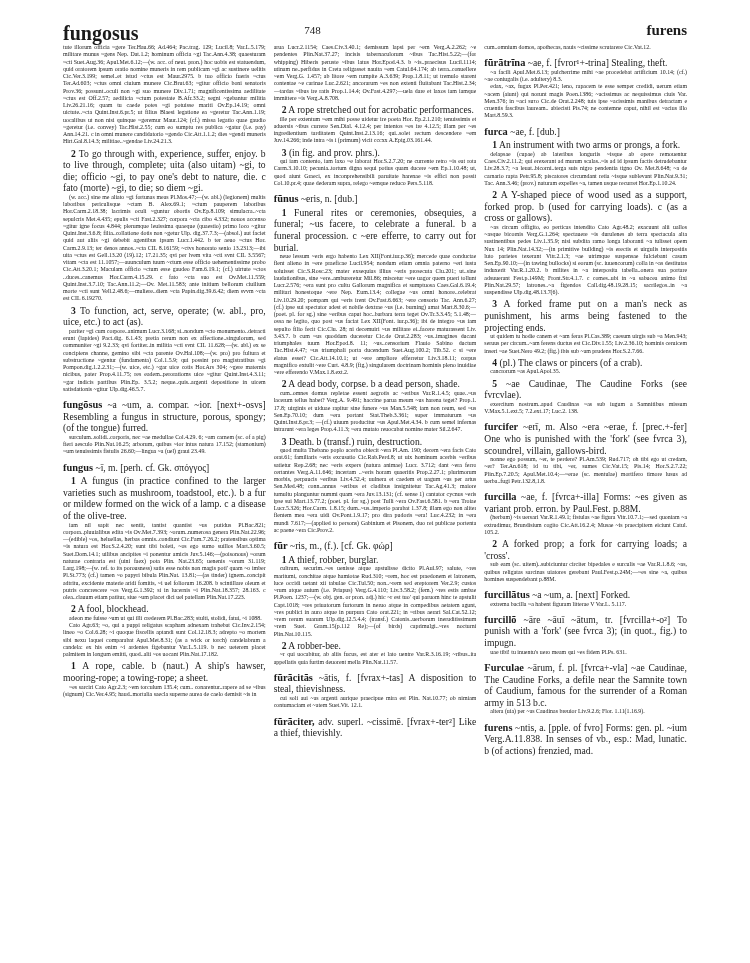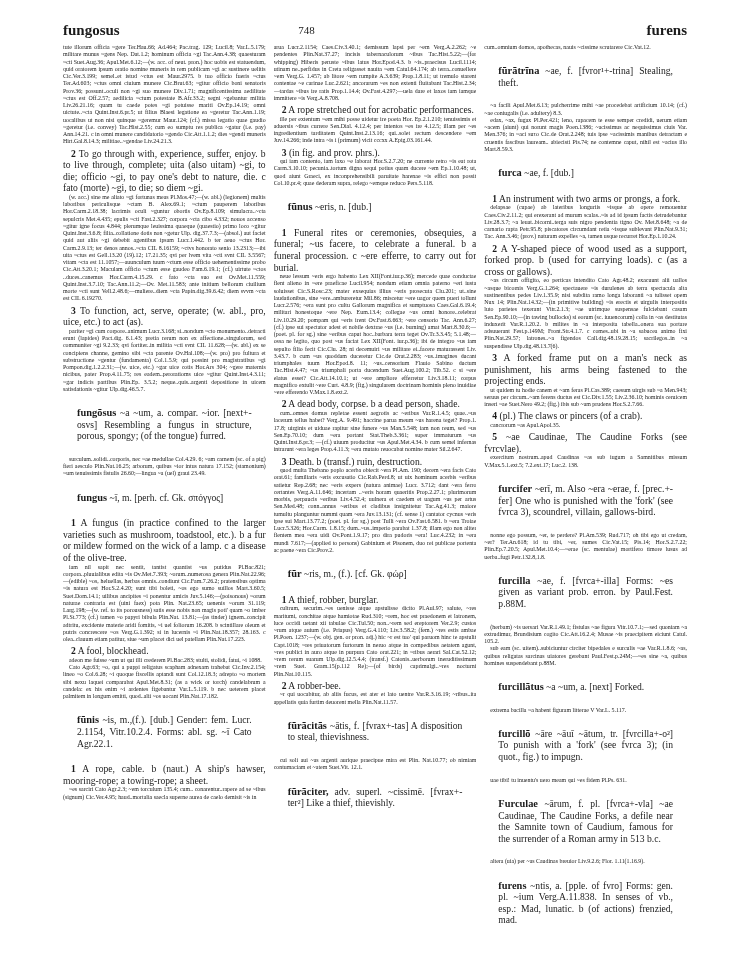--- a/index.html
+++ b/index.html
@@ -1,27 +1,27 @@
 <!DOCTYPE html>
 <html><head>
 <meta charset="utf-8">
 <style>
   html, body { margin: 0; padding: 0; background: #ffffff; }
   body { width: 750px; height: 963px; overflow: hidden; position: relative; color: #1a1a1a;
          font-family: "Liberation Serif", "DejaVu Serif", serif; }
   .running-head { position: absolute; top: 22px; left: 0; width: 750px; height: 24px; }
-  .rh-left { position: absolute; left: 63px; top: 0; font-weight: bold; font-size: 15px; }
-  .rh-center { position: absolute; left: 8px; width: 597px; text-align: center; top: 2px; font-size: 11px; }
+  .rh-left { position: absolute; left: 63px; top: 0; font-weight: bold; font-size: 20px; }
+  .rh-center { position: absolute; left: 14px; width: 597px; text-align: center; top: 2px; font-size: 11px; }
   .rh-right { position: absolute; right: 63px; top: 0; font-weight: bold; font-size: 15px; }
   .columns { position: absolute; top: 44px; left: 63px; width: 624px; display: flex; gap: 8px; }
   .col { width: 203px; overflow: hidden; }
   .cit { font-size: 5.9px; line-height: 7.25px; text-align: justify; margin: 0; }
   .cit-indent { text-indent: 6px; }
   .entry { margin-top: 6px; }
-  .hw-line { font-size: 9.6px; line-height: 11.6px; text-align: justify; margin: 14px; }
+  .hw-line { font-size: 9.6px; line-height: 11.6px; text-align: justify; margin: 0; }
   .hw { font-weight: bold; font-size: 10.4px; }
   .sense { font-size: 9.6px; line-height: 11.6px; text-align: justify; margin: 2px 0 0 0; text-indent: 8px; }
   .num { font-weight: bold; }
 </style>
 </head>
 <body>
 
 <div class="running-head">
   <span class="rh-left">fungosus</span>
   <span class="rh-center">748</span>
@@ -40,23 +40,20 @@
       </div>
       <p class="cit cit-indent">surculum..solidi..corporis, nec ~ae medullae Col.4.29. 6; ~am carnem (sc. of a pig) fieri aesculo Plin.Nat.16.25; arborum, quibus ~ior intus natura 17.152; (stamonium) ~um tenuissimis fistulis 26.60;—lingua ~a (uel) graui 23.49.</p>
       <div class="entry">
         <p class="hw-line"><span class="hw">fungus</span> <span>~ī, m. [perh. cf. Gk. σπόγγος]</span></p>
       </div>
       <p class="sense"><span class="num">1</span> <span>A fungus (in practice confined to the larger varieties such as mushroom, toadstool, etc.). b a fur or mildew formed on the wick of a lamp. c a disease of the olive-tree.</span></p>
       <p class="cit cit-indent">iam nil sapit nec sentit, tantist quantist ~us putidus Pl.Bac.821; corpora..pluuialibus edita ~is Ov.Met.7.393; ~orum..numerosa genera Plin.Nat.22.96;—(edible) ~os, heluellas, herbas omnis..condiunt Cic.Fam.7.26.2; pratensibus optima ~is natura est Hor.S.2.4.20; sunt tibi boleti, ~os ego sumo suillos Mart.3.60.5; Suet.Dom.14.1; uilibus ancipites ~i ponentur amicis Juv.5.146;—(poisonous) ~orum naturae contraria est (uini faex) pota Plin. Nat.23.65; uenenis ~orum 31.119; Larg.198;—(w. ref. to its porousness) satis esse nobis non magis poti' quam ~o imber Pl.St.773; (cf.) tamen ~o papyri bibula Plin.Nat. 13.81;—(as tinder) ignem..concipit adtritu, excidente materie aridi fomitis, ~i uel foliorum 16.208. b scintillare oleum et putris concrescere ~os Verg.G.1.392; si in lucernis ~i Plin.Nat.18.357; 28.163. c olea..clauum etiam patitur, siue ~um placet dici uel patellam Plin.Nat.17.223.</p>
       <p class="sense"><span class="num">2</span> <span>A fool, blockhead.</span></p>
       <p class="cit cit-indent">adeon me fuisse ~um ut qui illi crederem Pl.Bac.283; stulti, stolidi, fatui, ~i 1088.</p>
       <p class="cit cit-indent">Cato Agr.63; ~o, qui a puppi religatus scapham adnexam trahebat Cic.Inv.2.154; lineo ~o Col.6.28; ~i quoque fiscellis aptandi sunt Col.12.18.3; adrepto ~o mortem sibi nexu laquei comparabat Apul.Met.8.31; (as a wick or torch) candelabrum a candela: ex his enim ~i ardentes figebantur Var.L.5.119. b nec ueterem placet palmitem in longum emitti, quod..alii ~os uocant Plin.Nat.17.182.</p>
-      <div class="entry">
-        <p class="hw-line"><span class="hw">fūnis</span> <span>~is, m.,(f.). [dub.] Gender: fem. Lucr. 2.1154, Vitr.10.2.4. Forms: abl. sg. ~ī Cato Agr.22.1.</span></p>
-      </div>
       <p class="sense"><span class="num">1</span> <span>A rope, cable. b (naut.) A ship's hawser, mooring-rope; a towing-rope; a sheet.</span></p>
       <p class="cit cit-indent">~es sarciri Cato Agr.2.3; ~em torculum 135.4; cum.. conarentur..rapere ad se ~ibus (signum) Cic.Ver.4.95; haud..mortalia saecla superne aurea de caelo demisit ~is in</p>
     </div>
   <div class="col" id="col1">
       <p class="cit">arua Lucr.2.1154; Caes.Civ.3.40.1; demissum lapsi per ~em Verg.A.2.262; ~e pendentes Plin.Nat.37.27; incisis tabernaculorum ~ibus Tac.Hist.5.22;—(for whipping) Hiberis peruste ~ibus latus Hor.Epod.4.3. b ~is..praecisus Lucil.1114; utinam ne..perfidus in Creta religasset nauita ~em Catul.64.174; ab terra..conuellere ~em Verg.G. 1.457; ab litore ~em rumpite A.3.639; Prop.1.8.11; ut tremulo starent contentae ~e carinae Luc.2.621; ancorarum ~es non extenti fluitabant Tac.Hist.2.34;—tardas ~ibus ire ratis Prop.1.14.4; Ov.Fast.4.297;—uela dare et laxos iam iamque immittere ~is Verg.A.8.708.</p>
       <p class="sense"><span class="num">2</span> <span>A rope stretched out for acrobatic performances.</span></p>
       <p class="cit cit-indent">ille per extentum ~em mihi posse uidetur ire poeta Hor. Ep.2.1.210; tenuissimis et aduersis ~ibus currere Sen.Dial. 4.12.4; per intentos ~es ire 4.12.5; illam per ~es ingredientium tarditatem Quint.Inst.2.13.16; qui..solet rectum descendere ~em Juv.14.266; inde intra ~is i (primum) vicit cccxx A.Epig.03.161.44.</p>
       <p class="sense"><span class="num">3</span> <span>(in fig. and prov. phrs.).</span></p>
       <p class="cit cit-indent">qui iam contento, iam laxo ~e laborat Hor.S.2.7.20; ne currente retro ~is eat rota Carm.3.10.10; pecunia..tortum digna sequi potius quam ducere ~em Ep.1.10.48; ut, quod aiunt Graeci, ex inconprehensibili paruitate harenae ~is effici non possit Col.10.pr.4; quae dederam supra, relego ~emque reduco Pers.5.118.</p>
       <div class="entry">
@@ -104,20 +101,21 @@
       <p class="sense"><span class="num">5</span> <span>~ae Caudinae, The Caudine Forks (see fvrcvlae).</span></p>
       <p class="cit cit-indent">exercitum nostrum..apud Caudinas ~as sub iugum a Samnitibus missum V.Max.5.1.ext.5; 7.2.ext.17; Luc.2. 138.</p>
       <div class="entry">
         <p class="hw-line"><span class="hw">furcifer</span> <span>~erī, m. Also ~era ~erae, f. [prec.+-fer] One who is punished with the 'fork' (see fvrca 3), scoundrel, villain, gallows-bird.</span></p>
       </div>
       <p class="cit cit-indent">nonne ego possum, ~er, te perdere? Pl.Am.539; Rud.717; oh tibi ego ut credam, ~er? Ter.An.618; id tu tibi, ~er, sumes Cic.Vat.15; Pis.14; Hor.S.2.7.22; Plin.Ep.7.20.5; Apul.Met.10.4;—~erae (sc. mentulae) mortifero timore lusus ad uerba..fugi Petr.132.8,1.8.</p>
       <div class="entry">
         <p class="hw-line"><span class="hw">furcilla</span> <span>~ae, f. [fvrca+-illa] Forms: ~es given as variant prob. erron. by Paul.Fest. p.88M.</span></p>
       </div>
       <p class="cit cit-indent">(herbam) ~is uersari Var.R.1.49.1; fistulas ~ae figura Vitr.10.7.1;—sed quoniam ~a extrudimur, Brundisium cogito Cic.Att.16.2.4; Musae ~is praecipitem eiciunt Catul. 105.2.</p>
+      <p class="sense"><span class="num">2</span> <span>A forked prop; a fork for carrying loads; a 'cross'.</span></p>
       <p class="cit cit-indent">sub eam (sc. uitem)..subiciuntur circiter bipedales e surculis ~ae Var.R.1.8.6; ~as, quibus religatas sarcinas uiatores gerebant Paul.Fest.p.24M;—~es sine ~a, quibus homines suspendebant p.88M.</p>
       <div class="entry">
         <p class="hw-line"><span class="hw">furcillātus</span> <span>~a ~um, a. [next] Forked.</span></p>
       </div>
       <p class="cit cit-indent">extrema bacilla ~a habent figuram litterae V Var.L. 5.117.</p>
       <div class="entry">
         <p class="hw-line"><span class="hw">furcillō</span> <span>~āre ~āuī ~ātum, tr. [fvrcilla+-o²] To punish with a 'fork' (see fvrca 3); (in quot., fig.) to impugn.</span></p>
       </div>
       <p class="cit cit-indent">uae tibi! tu inuentu's uero meam qui ~es fidem Pl.Ps. 631.</p>
       <div class="entry">

